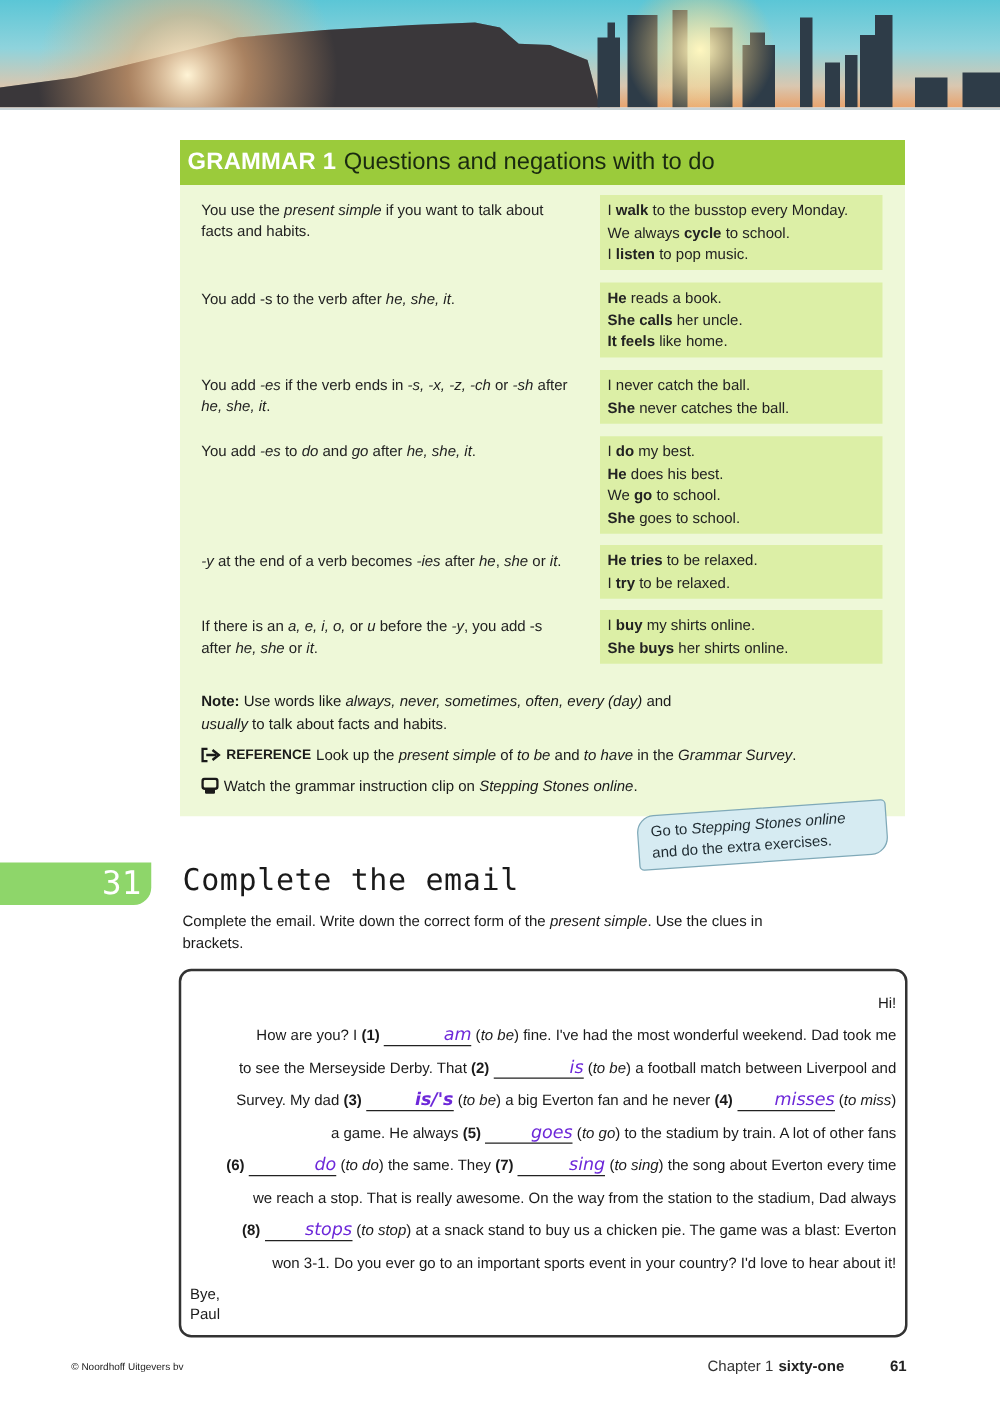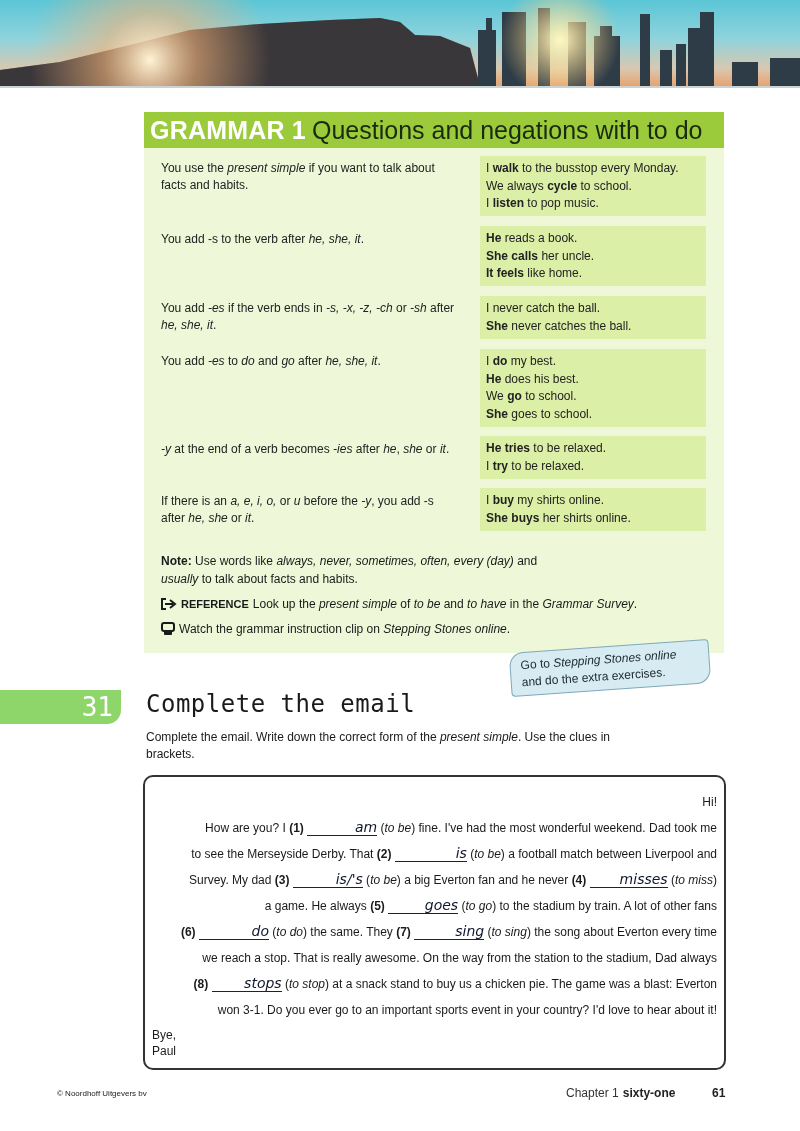--- a/index.html
+++ b/index.html
@@ -16,21 +16,21 @@
   }
   .banner-edge { position: absolute; left: 0; top: 86px; width: 800px; height: 2px; background: #c9d3d6; }
 
   
   .grammar {
     position: absolute; left: 144px; top: 112px; width: 580px; height: 541px;
     background: #eef8d8;
   }
   .grammar-header {
     height: 36px; background: #9bcb3b; color: #fff; display: flex; align-items: center;
-    padding-left: 6px; font-size: 25px;
+    padding-left: 6px; font-size: 19px;
   }
   .grammar-header .tag { font-weight: bold; color: #ffffff; margin-right: 6px; letter-spacing: 0.2px; }
   .grammar-header .title { color: #1a2a10; }
   .rule-text {
     position: absolute; left: 17px; width: 300px; font-size: 12px; line-height: 17px; color: #222;
   }
   .example {
     position: absolute; left: 336px; width: 226px; background: #dcefa6; font-size: 12px; line-height: 17.5px;
     padding: 4px 0 4px 6px; color: #222;
   }
@@ -68,21 +68,21 @@
   .email {
     position: absolute; left: 143px; top: 775px; width: 583px; height: 295px;
     border: 2px solid #333; border-radius: 10px;
   }
   .email-body { position: absolute; left: 7px; top: 12px; width: 565px; font-size: 12px; color: #1a1a1a; }
   .email-body .line { height: 26px; line-height: 26px; white-space: nowrap; text-align: right; }
   .blank {
     display: inline-block; border-bottom: 1px solid #222; height: 17px; line-height: 17px;
     vertical-align: baseline; position: relative; top: 0;
   }
-  .answer { color: #0f172a; font-family: "DejaVu Sans", sans-serif; font-style: italic; font-size: 14px; padding-left: 2px; }
+  .answer { color: #6d28d9; font-family: "DejaVu Sans", sans-serif; font-style: italic; font-size: 14px; padding-left: 2px; }
   .num { font-weight: bold; }
   .email-body .sign { line-height: 16px; }
 
   
   .footer-left { position: absolute; left: 57px; top: 1089px; font-size: 8px; color: #222; text-align: right; }
   .footer-right { position: absolute; left: 566px; top: 1086px; font-size: 12px; color: #333; }
   .footer-right .chapter-word { font-weight: bold; margin-left: 4px; color: #222; margin-top: 28px; }
   .footer-page { position: absolute; left: 712px; top: 1086px; font-size: 12px; font-weight: bold; color: #222; }
 </style>
 </head>
@@ -229,21 +229,21 @@
     </div>
 
     <div class="line">
       <span>to see the Merseyside Derby. That </span><span class="num">(2)</span>
       <span class="blank" style="width:72px;"><span class="answer">is</span></span>
       (<i>to be</i>)<span> a football match between Liverpool and</span>
     </div>
 
     <div class="line">
       <span>Survey. My dad </span><span class="num">(3)</span>
-      <span class="blank" style="width:70px;"><span class="answer">is/'s</span></span>
+      <span class="blank" style="width:70px;font-weight:bold;"><span class="answer">is/'s</span></span>
       (<i>to be</i>)<span> a big Everton fan and he never </span><span class="num">(4)</span>
       <span class="blank" style="width:78px;"><span class="answer">misses</span></span>
       (<i>to miss</i>)
     </div>
 
     <div class="line">
       <span>a game. He always </span><span class="num">(5)</span>
       <span class="blank" style="width:70px;"><span class="answer">goes</span></span>
       (<i>to go</i>)<span> to the stadium by train. A lot of other fans</span>
     </div>

